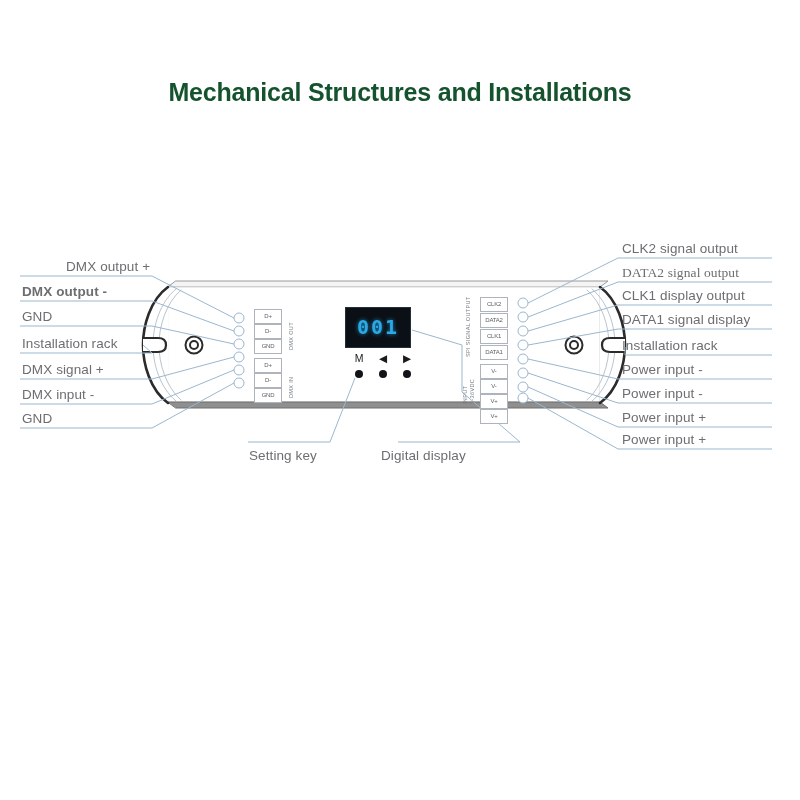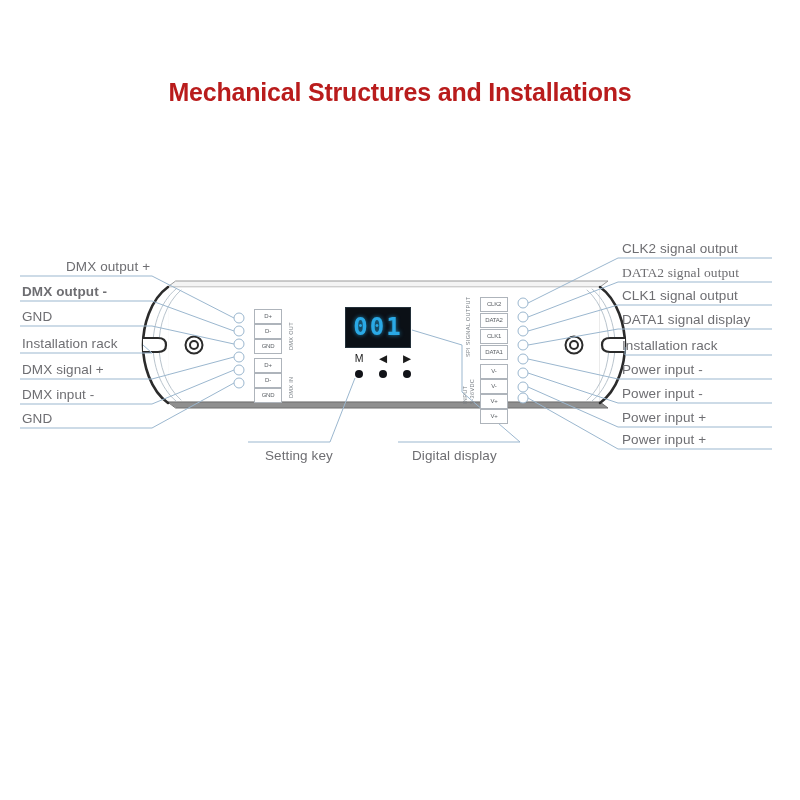--- a/index.html
+++ b/index.html
@@ -16,21 +16,21 @@
   }
 
   #page-title {
     position: absolute;
     left: 0;
     top: 78px;
     width: 800px;
     text-align: center;
     font-size: 25px;
     font-weight: bold;
-    color: #b91c1c;
+    color: #14532d;
     letter-spacing: -0.2px;
   }
 
   
   #diagram {
     position: absolute;
     left: 0;
     top: 0;
     width: 800px;
     height: 800px;
@@ -66,21 +66,21 @@
   #display-value {
     position: absolute;
     left: 0;
     top: 0;
     width: 64px;
     height: 39px;
     line-height: 39px;
     text-align: center;
     color: #2aa9e6;
     font-family: "DejaVu Sans Mono", monospace;
-    font-size: 24px;
+    font-size: 20px;
     font-weight: bold;
     letter-spacing: 2px;
     text-shadow: 0 0 4px rgba(42,169,230,.75);
   }
 
   .keycap-label {
     position: absolute;
     font-size: 10.5px;
     color: #1b1b1b;
     font-family: "Liberation Sans", sans-serif;
@@ -247,24 +247,24 @@
   <div class="label left" style="left:22px; top:259px;margin-left:44px;">DMX output +</div>
   <div class="label left" style="left:22px; top:284px;font-weight:bold;">DMX output -</div>
   <div class="label left" style="left:22px; top:309px;">GND</div>
   <div class="label left" style="left:22px; top:336px;">Installation rack</div>
   <div class="label left" style="left:22px; top:362px;">DMX signal +</div>
   <div class="label left" style="left:22px; top:387px;">DMX input -</div>
   <div class="label left" style="left:22px; top:411px;">GND</div>
 
   <div class="label right" style="left:622px; top:241px;">CLK2 signal output</div>
   <div class="label right" style="left:622px; top:265px;font-family:Liberation Serif, serif;">DATA2 signal output</div>
-  <div class="label right" style="left:622px; top:288px;">CLK1 signal output</div>
+  <div class="label right" style="left:622px; top:288px;">CLK1 display output</div>
   <div class="label right" style="left:622px; top:312px;">DATA1 signal display</div>
   <div class="label right" style="left:622px; top:338px;">Installation rack</div>
   <div class="label right" style="left:622px; top:362px;">Power input -</div>
   <div class="label right" style="left:622px; top:386px;">Power input -</div>
   <div class="label right" style="left:622px; top:410px;">Power input +</div>
   <div class="label right" style="left:622px; top:432px;">Power input +</div>
 
-  <div class="label" style="left:249px; top:448px;margin-left:16px;">Setting key</div>
-  <div class="label" style="left:412px; top:448px;">Digital display</div>
+  <div class="label" style="left:249px; top:448px;">Setting key</div>
+  <div class="label" style="left:381px; top:448px;">Digital display</div>
 
 </div>
 
 </body></html>

